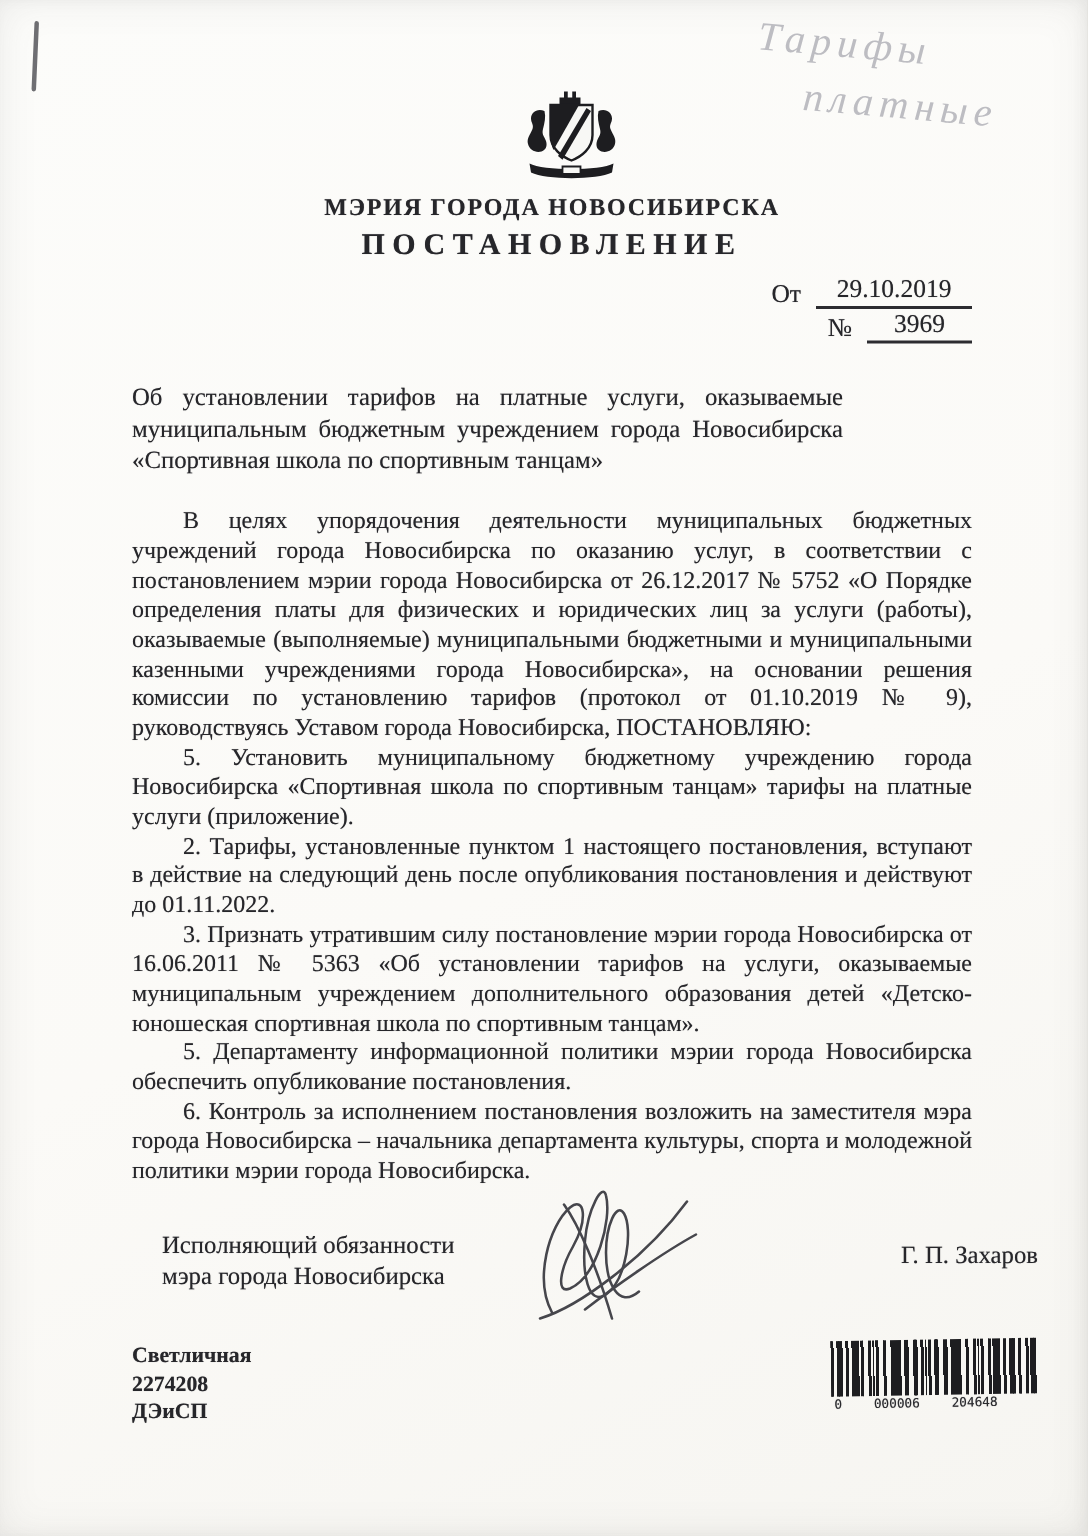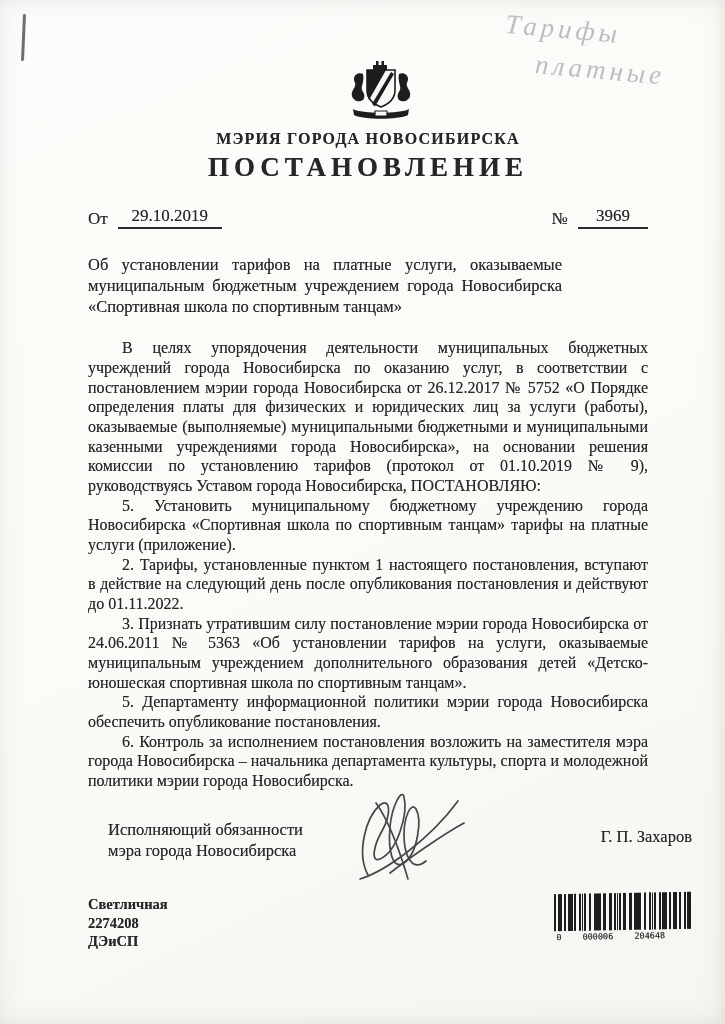--- a/index.html
+++ b/index.html
@@ -25,26 +25,26 @@
   }
   .hw-line1{display:block;transform:rotate(5deg);}
   .hw-line2{display:block;margin:8px 0 0 30px;transform:rotate(5deg);}
   .content{position:absolute;left:88px;top:56px;width:560px;}
   .coat{width:80px;height:66px;margin:0 auto;transform:translateX(13px);display:block;}
   .org-name{
     font-size:16px;font-weight:bold;letter-spacing:1.2px;
     text-align:center;margin:8px 0 0;
   }
   .doc-type{
-    font-size:27px;font-weight:bold;letter-spacing:5px;
+    font-size:20px;font-weight:bold;letter-spacing:5px;
     text-align:center;margin:4px 0 0;
   }
   .meta-row{
-    margin-top:23px;display:flex;justify-content:space-between;
-    align-items:flex-end;font-size:17px;
+    margin-top:8px;display:flex;justify-content:center;
+    align-items:flex-end;font-size:17px;flex-direction:column;
   }
   .field{
     display:inline-block;border-bottom:2px solid #2c2c30;text-align:center;
     padding:0 6px 1px;margin-left:10px;vertical-align:bottom;
   }
   .field-date{min-width:92px;}
   .field-number{min-width:58px;}
   .subject{
     margin-top:25px;width:474px;font-size:16.5px;line-height:1.28;
     text-align:justify;
@@ -115,21 +115,21 @@
       <span>№</span><span class="field field-number"><span>3969</span></span>
     </div>
   </div>
 
   <div class="subject">Об установлении тарифов на платные услуги, оказываемые муниципальным бюджетным учреждением города Новосибирска «Спортивная школа по спортивным танцам»</div>
 
   <div class="bodytext">
     <p>В целях упорядочения деятельности муниципальных бюджетных учреждений города Новосибирска по оказанию услуг, в соответствии с постановлением мэрии города Новосибирска от 26.12.2017 № 5752 «О Порядке определения платы для физических и юридических лиц за услуги (работы), оказываемые (выполняемые) муниципальными бюджетными и муниципальными казенными учреждениями города Новосибирска», на основании решения комиссии по установлению тарифов (протокол от 01.10.2019 № 9), руководствуясь Уставом города Новосибирска, ПОСТАНОВЛЯЮ:</p>
     <p>5. Установить муниципальному бюджетному учреждению города Новосибирска «Спортивная школа по спортивным танцам» тарифы на платные услуги (приложение).</p>
     <p>2. Тарифы, установленные пунктом 1 настоящего постановления, вступают в действие на следующий день после опубликования постановления и действуют до 01.11.2022.</p>
-    <p>3. Признать утратившим силу постановление мэрии города Новосибирска от 24.06.2011 № 5363 «Об установлении тарифов на услуги, оказываемые муниципальным учреждением дополнительного образования детей «Детско-юношеская спортивная школа по спортивным танцам».</p>
+    <p>3. Признать утратившим силу постановление мэрии города Новосибирска от 16.06.2011 № 5363 «Об установлении тарифов на услуги, оказываемые муниципальным учреждением дополнительного образования детей «Детско-юношеская спортивная школа по спортивным танцам».</p>
     <p>5. Департаменту информационной политики мэрии города Новосибирска обеспечить опубликование постановления.</p>
     <p>6. Контроль за исполнением постановления возложить на заместителя мэра города Новосибирска – начальника департамента культуры, спорта и молодежной политики мэрии города Новосибирска.</p>
   </div>
 
   <div class="sig-row">
     <div class="sig-position">Исполняющий обязанности
 мэра города Новосибирска</div>
     <svg class="sig-scribble" width="130" height="104" viewBox="0 0 130 104" aria-hidden="true">
       <g fill="none" stroke="#46464c" stroke-width="1.7" stroke-linecap="round">
         <path d="M22 92 C10 70 20 34 34 22 C44 14 46 30 36 48 C28 62 24 80 34 76 C52 68 62 30 58 14 C56 5 46 22 44 44 C42 66 46 88 58 80 C72 70 76 36 70 26 C65 18 58 34 58 52 C58 72 66 90 80 78"></path>

